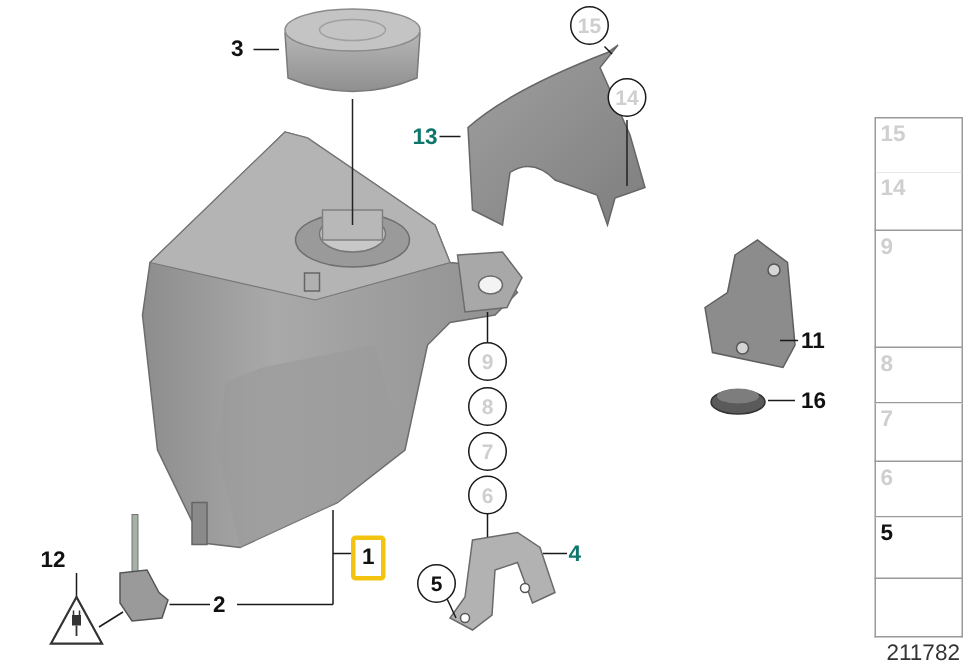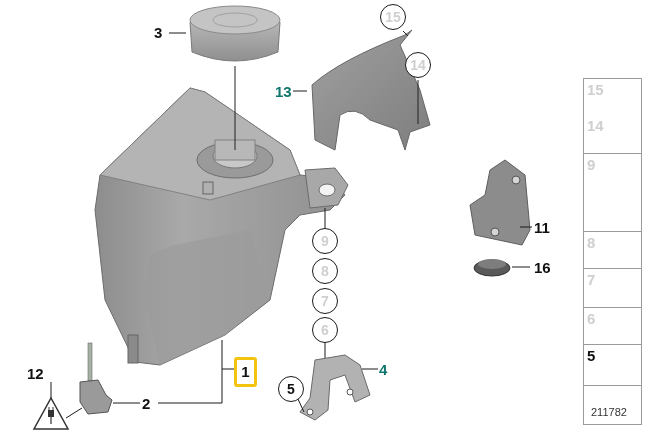--- a/index.html
+++ b/index.html
@@ -19,21 +19,21 @@
         border:3px solid #f2c40f; border-radius:3px; background:#fff;
         text-align:center; line-height:24px; font-weight:bold; font-size:15px; color:#111;
         font-family:"Liberation Sans", sans-serif; }
   .side { position:absolute; left:583px; width:57px; border:1px solid #9a9a9a;
           border-top:none; background:#fff; }
   .side.first { border-top:1px solid #9a9a9a; }
   .side .n { position:absolute; left:3px; top:2px; font-weight:bold; font-size:15px;
              font-family:"Liberation Sans", sans-serif; }
   .side .n.muted { color:#cfcfcf; }
   .side .n.dark { color:#111; }
-  .imgno { position:absolute; left:591px; top:406px; font-size:11px; color:#333;
+  .imgno { position:absolute; left:591px; top:427px; font-size:15px; color:#333;
            font-family:"Liberation Sans", sans-serif; }
   svg.draw { position:absolute; left:0; top:0; }
 </style>
 </head>
 <body>
 
 <div id="stage">
 
   <svg class="draw" width="648" height="443" viewBox="0 0 648 443">
     <defs>

